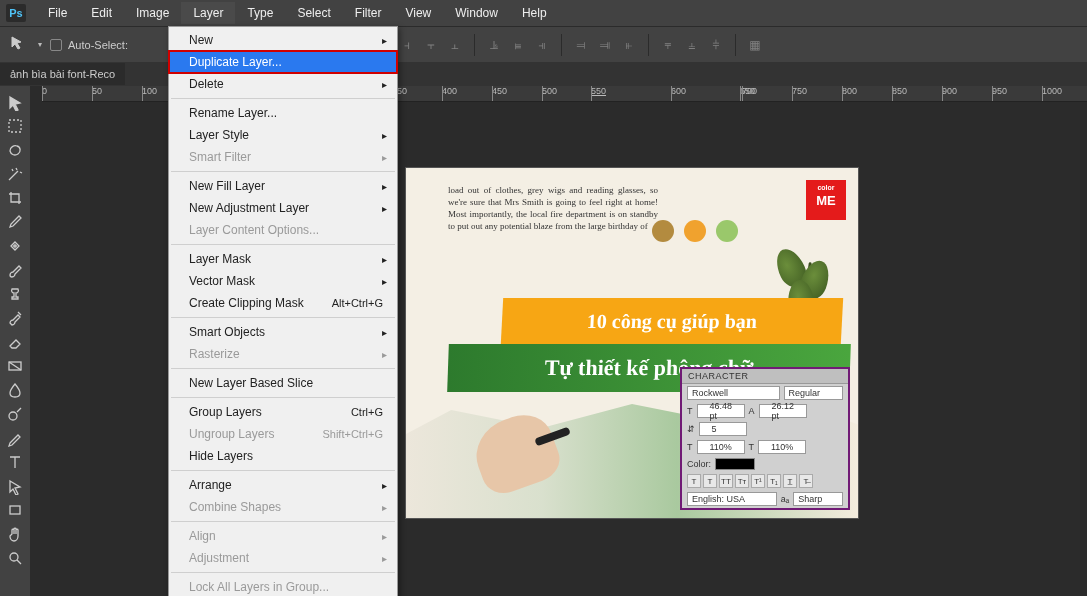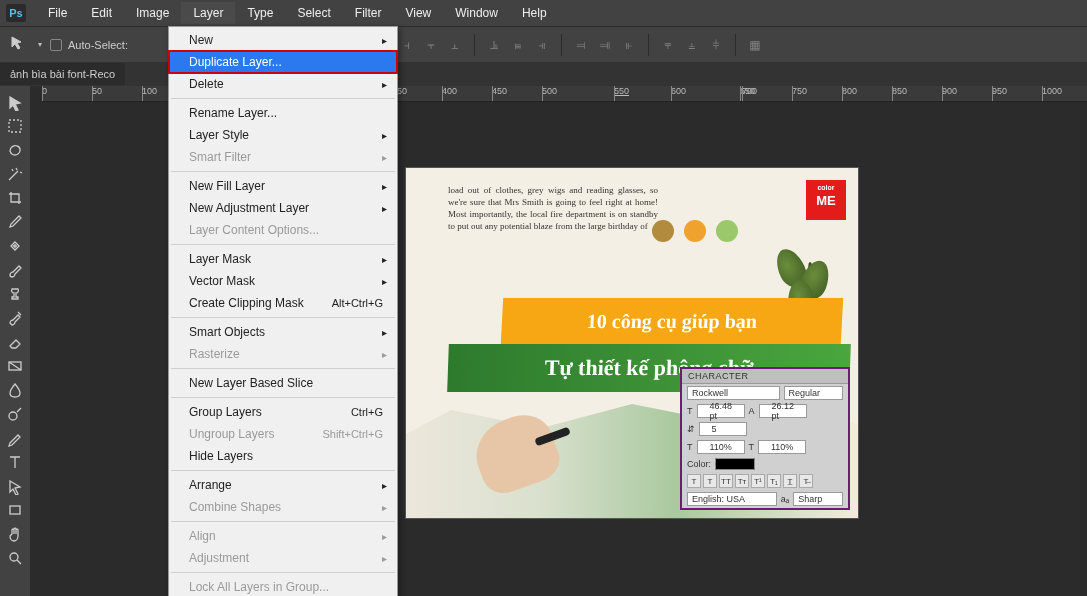--- a/index.html
+++ b/index.html
@@ -117,21 +117,21 @@
     <div class="ruler-tick" style="left: 50px;">50</div>
     <div class="ruler-tick" style="left: 100px;">100</div>
     <div class="ruler-tick" style="left: 150px;">150</div>
     <div class="ruler-tick" style="left: 200px;">200</div>
     <div class="ruler-tick" style="left: 250px;">250</div>
     <div class="ruler-tick" style="left: 300px;">300</div>
     <div class="ruler-tick" style="left: 350px;">350</div>
     <div class="ruler-tick" style="left: 400px;">400</div>
     <div class="ruler-tick" style="left: 450px;">450</div>
     <div class="ruler-tick" style="left: 500px;">500</div>
-    <div class="ruler-tick" style="left: 572px; text-decoration: underline;">550</div>
+    <div class="ruler-tick" style="left: 549px; text-decoration: underline;">550</div>
     <div class="ruler-tick" style="left: 629px;">600</div>
     <div class="ruler-tick" style="left: 650px; margin-left: 48px;">650</div>
     <div class="ruler-tick" style="left: 700px;">700</div>
     <div class="ruler-tick" style="left: 750px;">750</div>
     <div class="ruler-tick" style="left: 800px;">800</div>
     <div class="ruler-tick" style="left: 850px;">850</div>
     <div class="ruler-tick" style="left: 900px;">900</div>
     <div class="ruler-tick" style="left: 950px;">950</div>
     <div class="ruler-tick" style="left: 1000px;">1000</div>
   </div>

